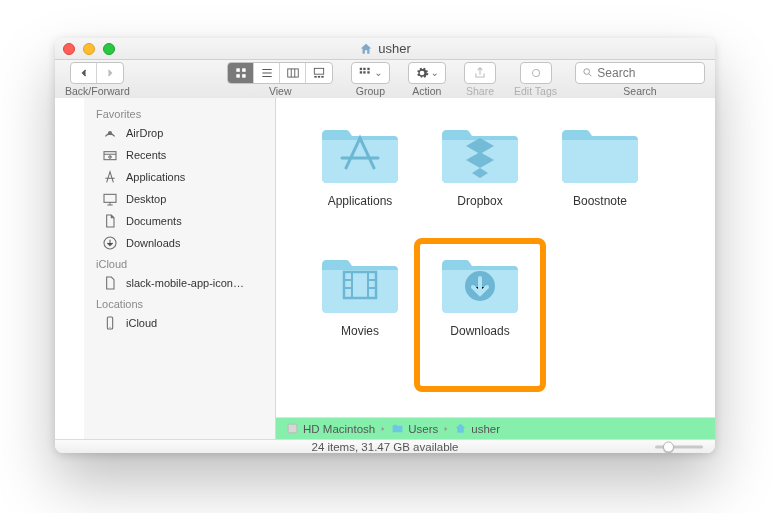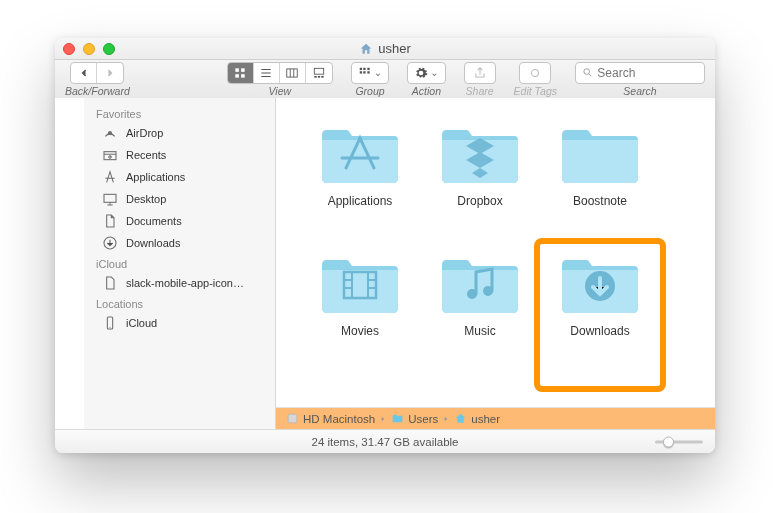--- a/index.html
+++ b/index.html
@@ -50,45 +50,45 @@
     gap: 18px;
   }
   .tool-group { display:flex; flex-direction:column; align-items:center; gap:1px;}
   .tool-seg { display:flex; border:1px solid #c4c4c4; border-radius:4px; overflow:hidden; background:#fff; height:22px;}
   .tool-seg .seg-btn { width:26px; display:flex; align-items:center; justify-content:center; border-right:1px solid #d4d4d4; color:#555;}
   .tool-seg .seg-btn:last-child{ border-right:none; }
   .tool-seg .seg-btn.active { background:#7a7a7a; color:#fff;}
   .tool-seg .seg-btn.disabled { color:#bbb; }
   .tool-btn { border:1px solid #c4c4c4; border-radius:4px; background:#fff; height:22px; min-width:32px; display:flex; align-items:center; justify-content:center; color:#555; padding: 0 6px;}
   .tool-btn.disabled{ color:#bbb; }
-  .tool-label { font-size:10.5px; color:#6a6a6a;font-style:italic; }
+  .tool-label { font-size:10.5px; color:#6a6a6a; }
   .search-wrap { margin-left:auto; }
   .search-field { display:flex; align-items:center; border:1px solid #c4c4c4; border-radius:4px; background:#fff; height:22px; width:130px; padding:0 6px; gap:4px; color:#999;}
   .search-field input { border:none; outline:none; font-size:12px; width:100%; color:#555; background:transparent;}
   .chev { font-size:10px; margin-left:2px; color:#777;}
   
   .body-area { flex:1; display:flex; min-height:0;padding-left:29px; }
   .sidebar { width:192px; background:#f6f6f6; border-right:1px solid #d9d9d9; overflow:hidden; padding-top:6px;}
   .side-heading { font-size:11px; color:#8a8a8a; padding:4px 12px 2px; font-weight:500;}
   .side-item { display:flex; align-items:center; gap:8px; padding:3px 12px 3px 18px; color:#333; font-size:11px;}
   .side-item svg { width:16px; height:16px; color:#6e6e6e; flex-shrink:0;}
   .side-item span { white-space:nowrap; overflow:hidden; text-overflow:ellipsis; }
   .main { flex:1; display:flex; flex-direction:column; background:#fff; }
   .icon-grid { flex:1; padding:18px 10px 6px 24px; display:grid; grid-template-columns: repeat(3, 120px); grid-auto-rows: 130px; gap:0; align-content:start;}
   .folder-cell { display:flex; flex-direction:column; align-items:center; justify-content:flex-start; position:relative; padding-top:0;}
   .folder-icon { width:88px; height:70px; position:relative;}
   .folder-name { font-size:12px; color:#333; margin-top:8px; text-align:center;}
   .highlight-ring { position:absolute; inset:-8px -6px -16px -6px; border:6px solid #ff9500; border-radius:8px; }
   
-  .pathbar { height:22px; border-top:1px solid #e2e2e2; background:#fdba74; display:flex; align-items:center; padding:0 10px; font-size:11.5px; color:#555; gap:4px;}
+  .pathbar { height:22px; border-top:1px solid #e2e2e2; background:#86efac; display:flex; align-items:center; padding:0 10px; font-size:11.5px; color:#555; gap:4px;}
   .pathbar .crumb{ display:flex; align-items:center; gap:4px;}
   .pathbar svg.sep{ width:8px; height:8px; color:#999;}
   .pathbar svg.pic{ width:13px; height:13px;}
   
-  .statusbar { height:24px; border-top:1px solid #dcdcdc; background:linear-gradient(#fbfbfb,#efefef); display:flex; align-items:center; justify-content:center; font-size:11.5px; color:#555; position:relative;}
+  .statusbar { height:14px; border-top:1px solid #dcdcdc; background:linear-gradient(#fbfbfb,#efefef); display:flex; align-items:center; justify-content:center; font-size:11.5px; color:#555; position:relative;}
   .slider { position:absolute; right:12px; top:50%; transform:translateY(-50%); display:flex; align-items:center;}
   .slider-track { width:48px; height:3px; background:#c8c8c8; border-radius:2px; position:relative;}
   .slider-knob { position:absolute; left:8px; top:-4px; width:11px; height:11px; background:#fff; border:1px solid #b5b5b5; border-radius:50%; box-shadow:0 1px 1px rgba(0,0,0,0.2);}
 </style>
 </head>
 <body>
 
 <svg width="0" height="0" style="position:absolute">
   <defs>
     <symbol id="i-home" viewBox="0 0 24 24">
@@ -382,30 +382,20 @@
           <div class="folder-cell">
             <div class="folder-icon"><svg viewBox="0 0 88 70" width="88" height="70">
                 <path fill="#8fd3ea" d="M6 18c0-2 2-4 4-4h20c2 0 3 1 4 3l2 3h42c3 0 4 2 4 4v38c0 3-2 5-5 5H11c-3 0-5-2-5-5z"></path>
                 <path fill="#b3e4f5" d="M6 24h76v38c0 3-2 5-5 5H11c-3 0-5-2-5-5z"></path>
                 <rect x="28" y="26" width="32" height="26" fill="none" stroke="#6db6d4" stroke-width="2.5"></rect>
                 <path stroke="#6db6d4" stroke-width="2" d="M36 26v26M52 26v26M28 34h8M28 42h8M52 34h8M52 42h8"></path>
               </svg></div>
             <div class="folder-name">Movies</div>
           </div>
           <div class="folder-cell">
-            <div class="folder-icon"><svg viewBox="0 0 88 70" width="88" height="70">
-                <path fill="#8fd3ea" d="M6 18c0-2 2-4 4-4h20c2 0 3 1 4 3l2 3h42c3 0 4 2 4 4v38c0 3-2 5-5 5H11c-3 0-5-2-5-5z"></path>
-                <path fill="#b3e4f5" d="M6 24h76v38c0 3-2 5-5 5H11c-3 0-5-2-5-5z"></path>
-                <path fill="none" stroke="#6db6d4" stroke-width="3" stroke-linecap="round" d="M40 48V26l16-3v22"></path>
-                <circle cx="36" cy="48" r="5" fill="#6db6d4"></circle>
-                <circle cx="52" cy="45" r="5" fill="#6db6d4"></circle>
-              </svg></div>
-            <div class="folder-name">Music</div>
-          </div>
-          <div class="folder-cell">
             <div class="highlight-ring"></div>
             <div class="folder-icon"><svg viewBox="0 0 88 70" width="88" height="70">
                 <path fill="#8fd3ea" d="M6 18c0-2 2-4 4-4h20c2 0 3 1 4 3l2 3h42c3 0 4 2 4 4v38c0 3-2 5-5 5H11c-3 0-5-2-5-5z"></path>
                 <path fill="#b3e4f5" d="M6 24h76v38c0 3-2 5-5 5H11c-3 0-5-2-5-5z"></path>
                 <circle cx="44" cy="40" r="15" fill="#6db6d4"></circle>
                 <path stroke="#b3e4f5" stroke-width="4" stroke-linecap="round" d="M44 32v14M37 41l7 7 7-7"></path>
               </svg></div>
             <div class="folder-name">Downloads</div>
           </div>
         </div>

